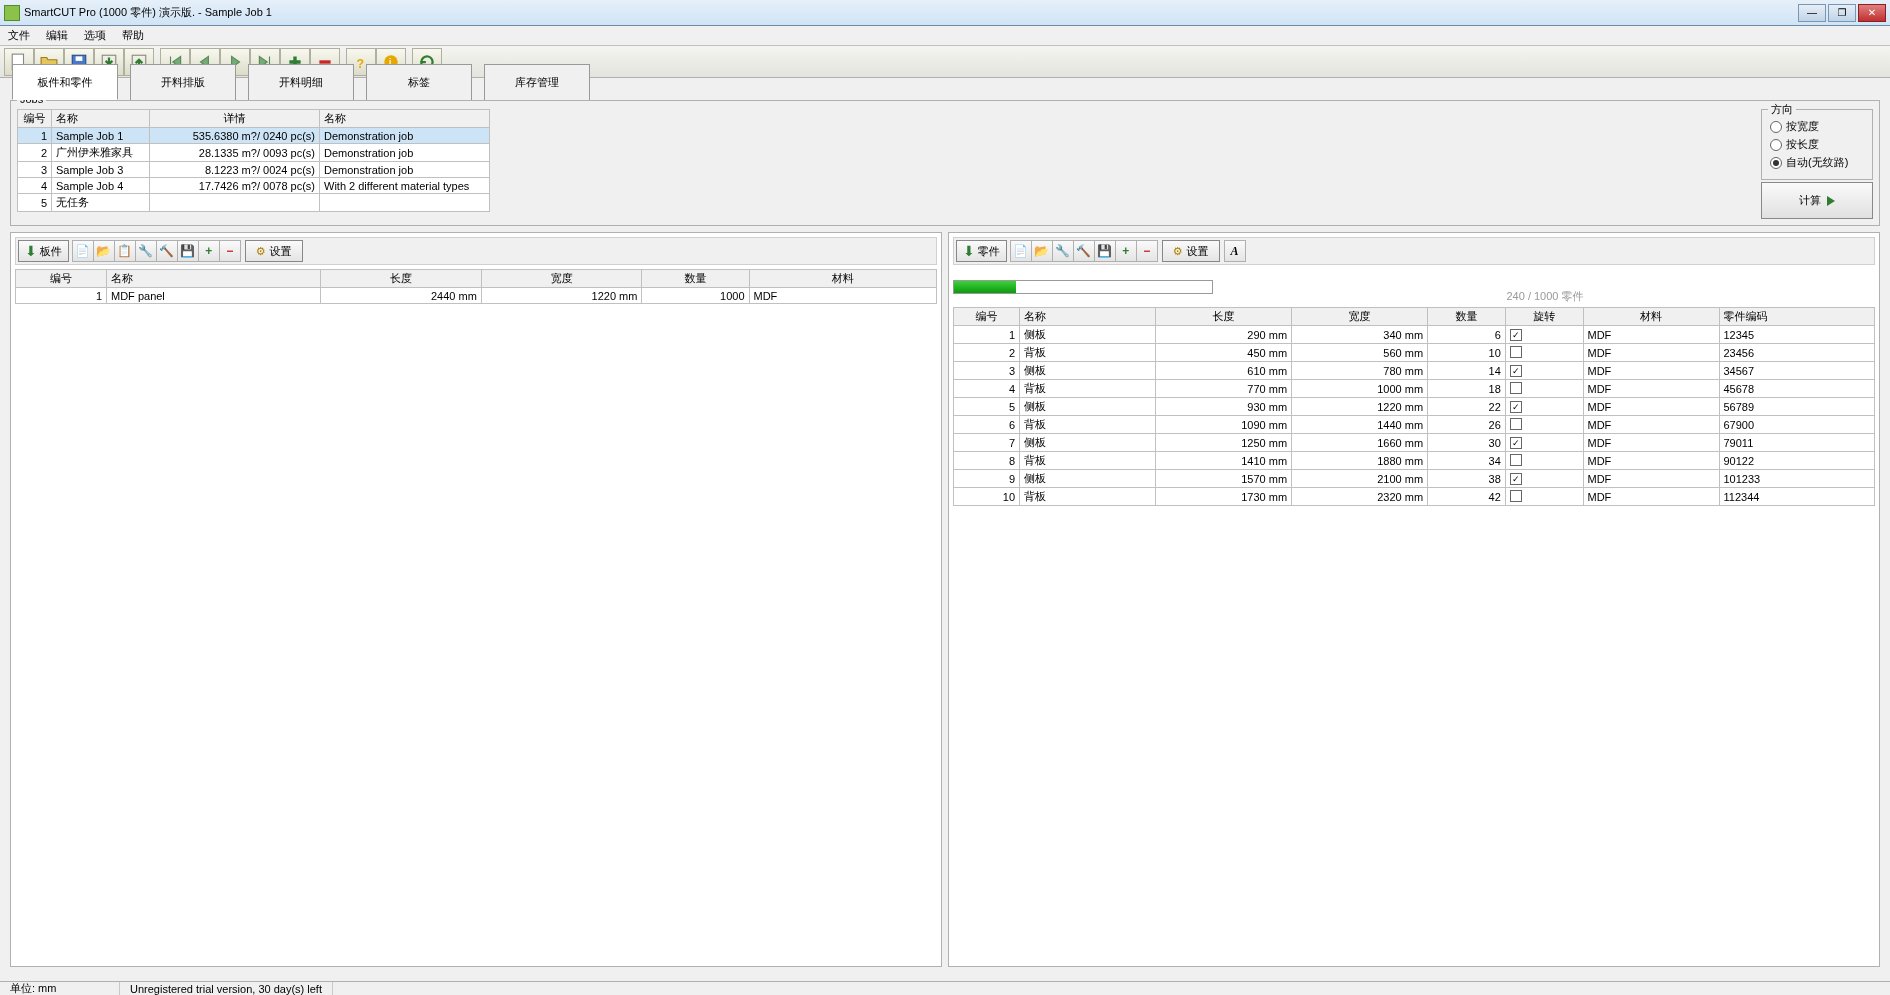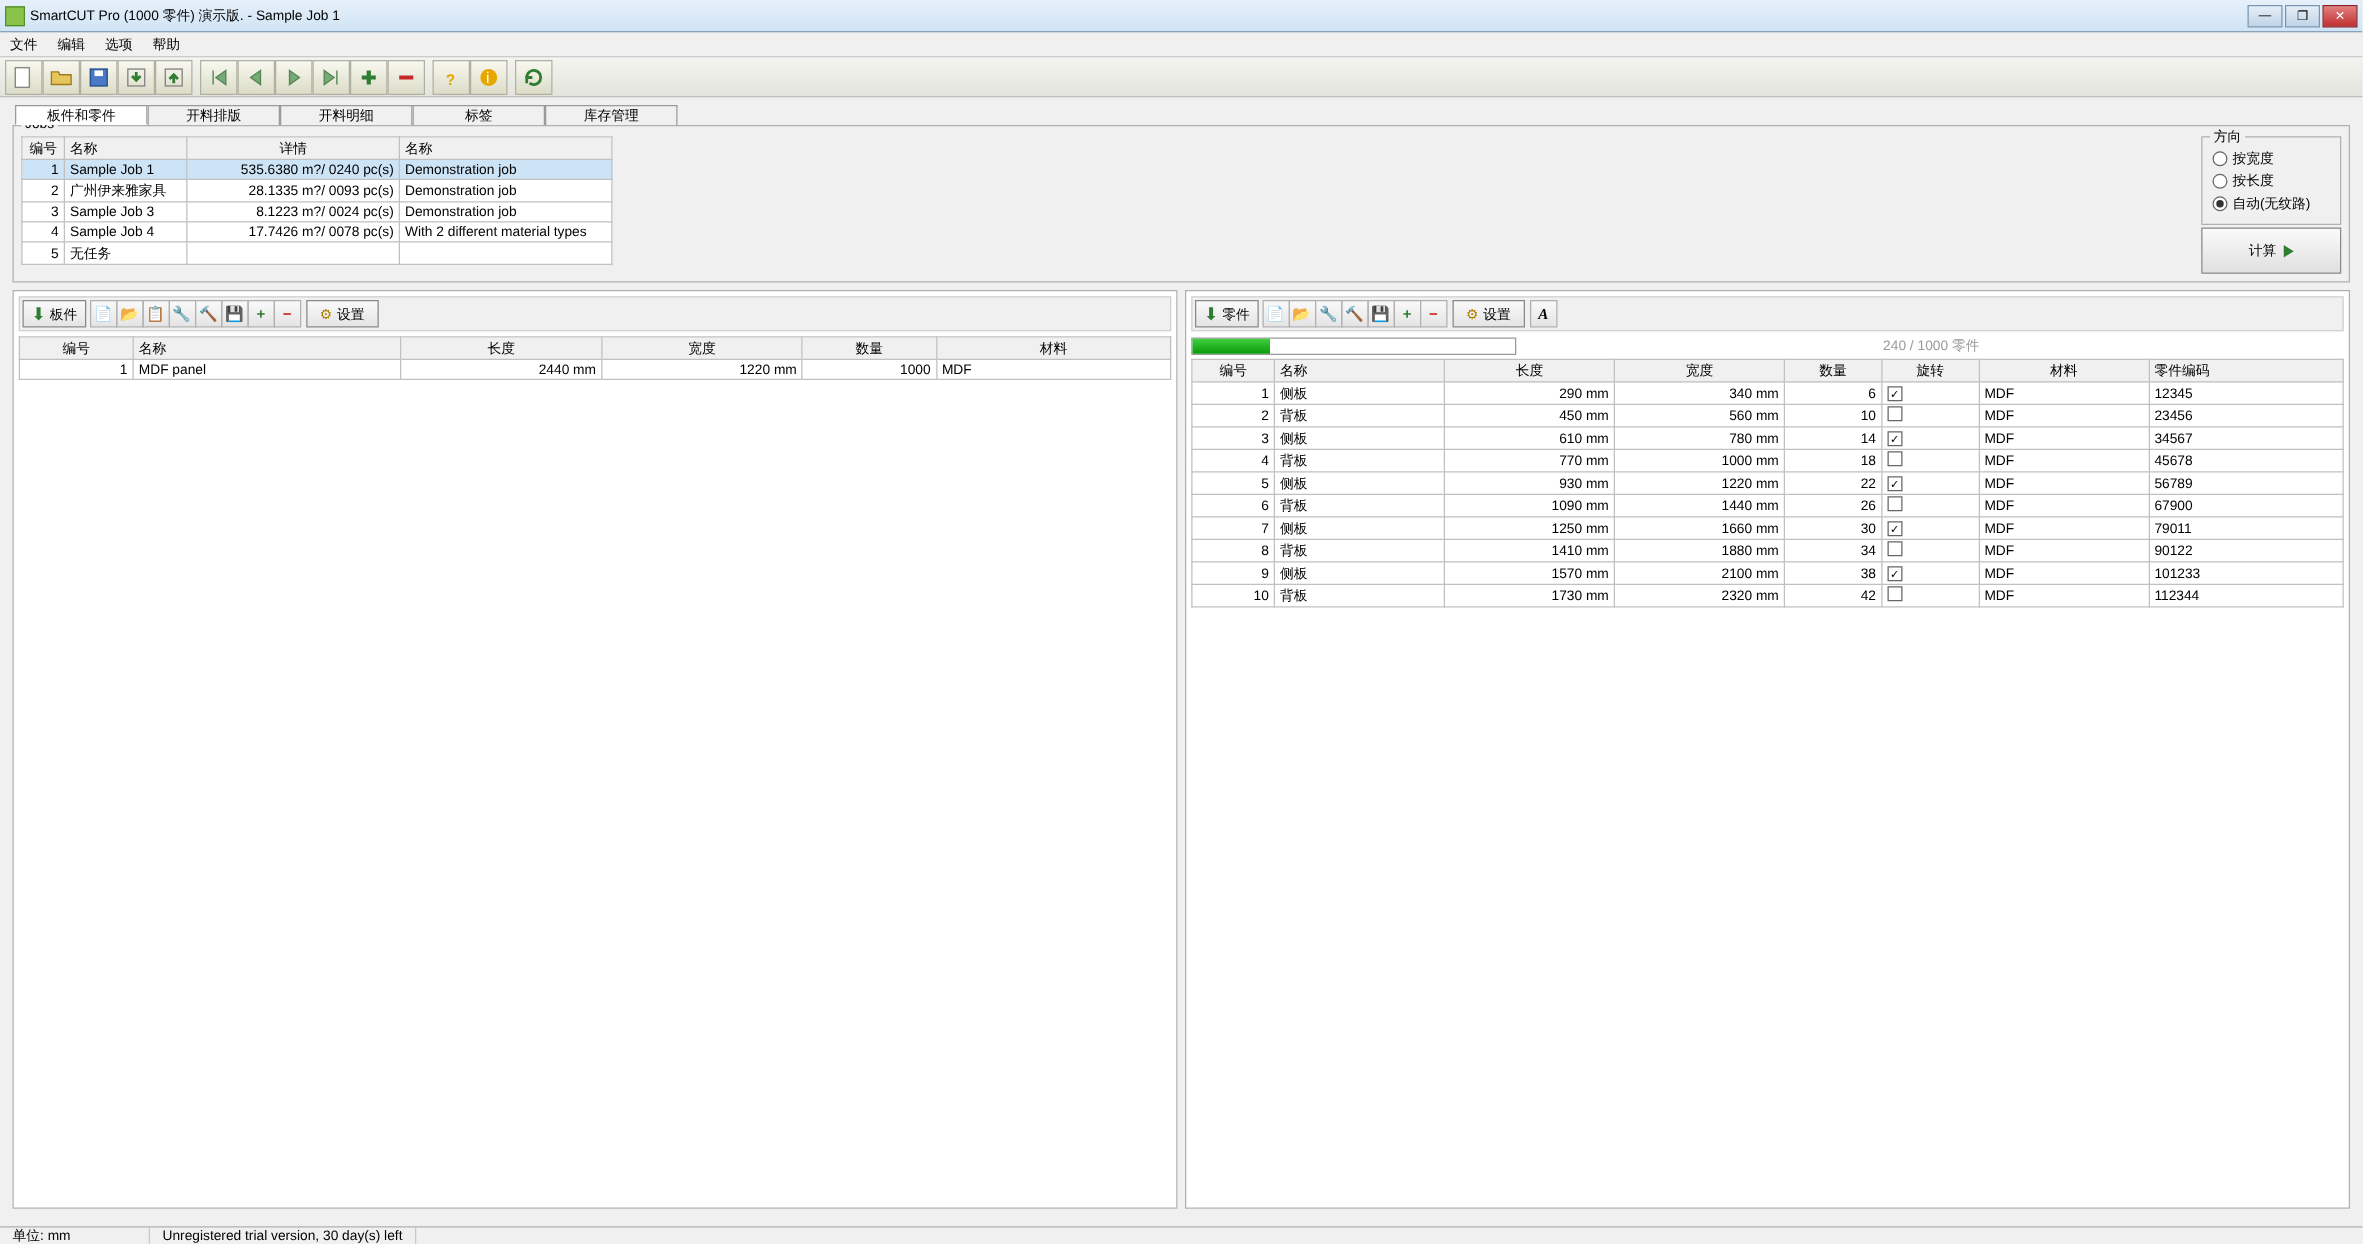--- a/index.html
+++ b/index.html
@@ -18,21 +18,21 @@
 .menubar span { padding: 0 4px; cursor: default; }
 
 
 .toolbar { background: linear-gradient(#f4f4f0, #e4e4de); height: 32px; display: flex; align-items: center; padding: 2px 4px; border-bottom: 1px solid #b0b0b0; gap: 0; }
 .tbbtn { width: 30px; height: 28px; background: linear-gradient(#f8f8f0, #dcdcc8); border: 1px solid #b0b0a0; display: flex; align-items: center; justify-content: center; margin-right: 0; }
 .tbbtn svg { width: 18px; height: 18px; }
 .tbsep { width: 6px; }
 
 
 .tabbar { background: #f0f0f0; height: 22px; display: flex; align-items: flex-end; padding: 0 12px; }
-.tab { width: 106px; height: 16px; border: 1px solid #999; border-bottom: none; display: flex; align-items: center; justify-content: center; background: #f0f0f0; margin-right: 0; }
+.tab { width: 106px; height: 36px; border: 1px solid #999; border-bottom: none; display: flex; align-items: center; justify-content: center; background: #f0f0f0; margin-right: 12px; }
 .tab.active { background: #fff; border-bottom: 1px solid #fff; position: relative; z-index: 2; }
 
 
 .main { position: absolute; top: 100px; left: 10px; right: 10px; bottom: 28px; display: flex; flex-direction: column; }
 
 
 .groupbox { border: 1px solid #b0b0b0; background: #f0f0f0; padding: 8px 6px 6px; position: relative; margin-bottom: 6px; }
 .grouplabel { position: absolute; top: -8px; left: 6px; background: #f0f0f0; padding: 0 3px; font-weight: normal; }
 .jobs-row { display: flex; gap: 8px; align-items: flex-start; }
 .jobs-table-wrap { }
@@ -61,21 +61,21 @@
 .dn-arrow { color: #2e7d32; font-size: 14px; line-height: 1; }
 .mini { width: 22px; height: 22px; border: 1px solid #b0b0b0; background: linear-gradient(#fafafa,#e4e4e4); display: flex; align-items: center; justify-content: center; font-size: 12px; margin-left: -1px; }
 .mini.plus { color: #2e7d32; font-weight: bold; }
 .mini.minus { color: #c62828; font-weight: bold; }
 .settings-btn { height: 22px; padding: 0 10px; border: 1px solid #888; background: linear-gradient(#fafafa,#e4e4e4); display: flex; align-items: center; gap: 4px; margin-left: 4px; }
 .gear { color: #b08000; }
 
 .progress-wrap { display: flex; align-items: center; gap: 2px; margin-bottom: 3px; }
 .progress { flex: 0 0 260px; height: 14px; border: 1px solid #999; background: #fff; position: relative; }
 .progress .bar { position: absolute; left: 0; top: 0; bottom: 0; background: linear-gradient(#3fcf3f,#0a9a0a); }
-.progress-text { flex: 1; text-align: center; color: #999; }
+.progress-text { flex: 1; text-align: center; color: #999; margin-top: 20px; }
 
 
 .statusbar { position: absolute; left: 0; right: 0; bottom: 0; height: 14px; background: #f0f0f0; border-top: 1px solid #b0b0b0; display: flex; align-items: center; }
 .statusbar .cell { padding: 0 10px; border-right: 1px solid #c8c8c8; height: 100%; display: flex; align-items: center; }
 .cb { width: 12px; height: 12px; border: 1px solid #666; background: #fff; display: inline-flex; align-items: center; justify-content: center; font-size: 9px; }
 </style>
 </head>
 <body>
 
 <div class="titlebar">

